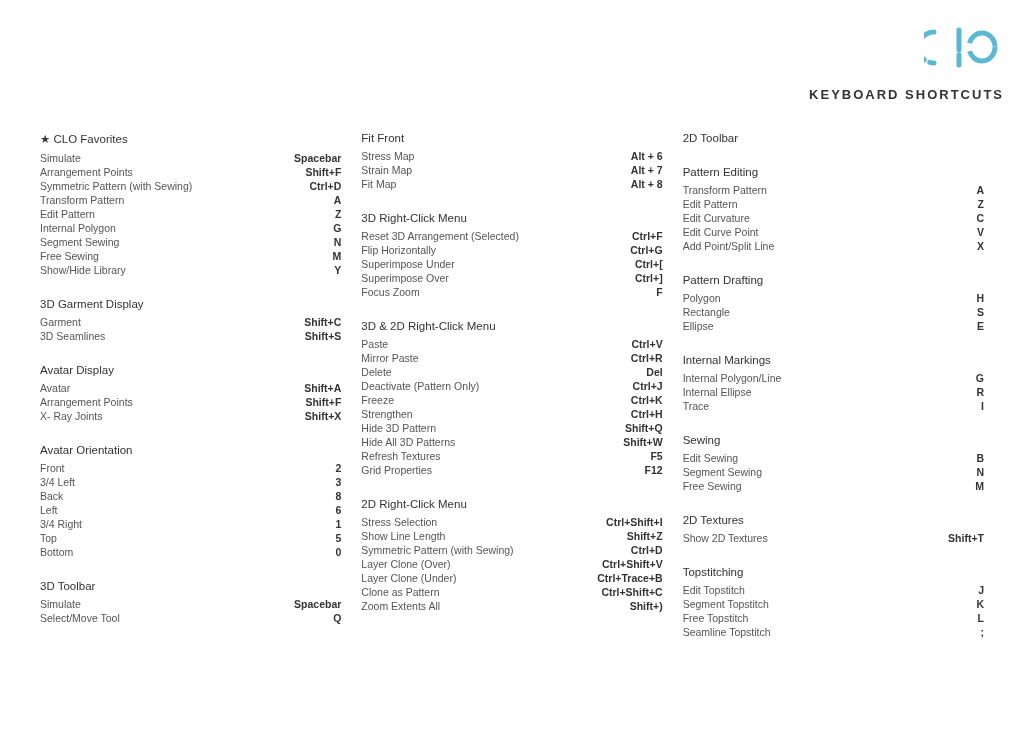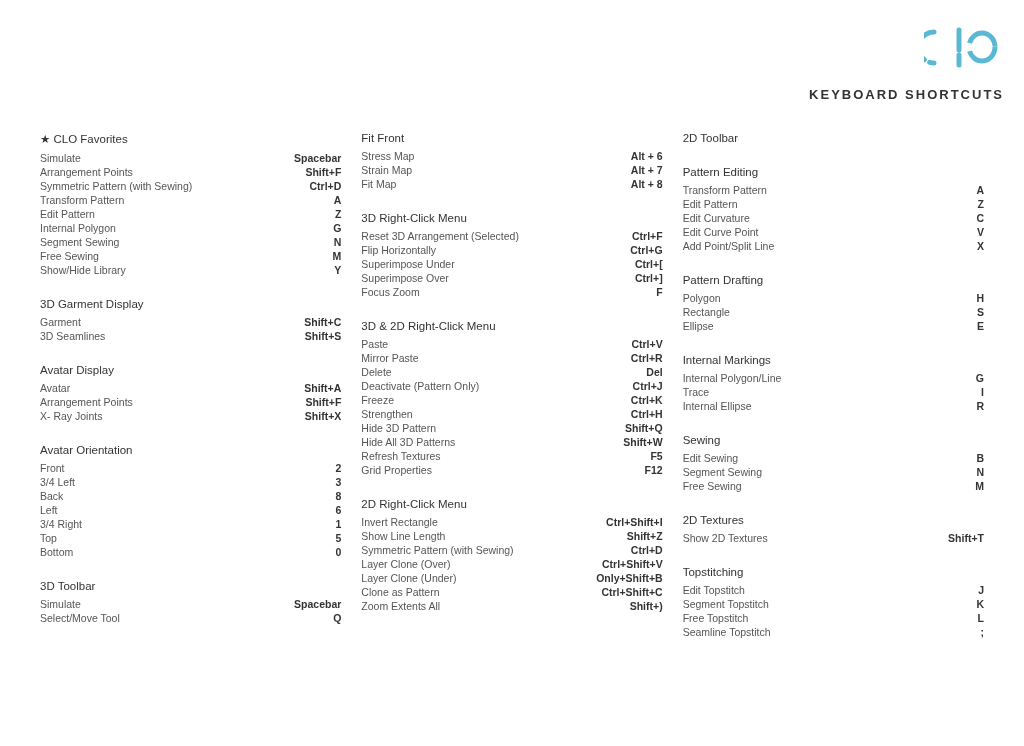--- a/index.html
+++ b/index.html
@@ -279,38 +279,38 @@
           <span class="shortcut-key">F5</span>
         </div>
         <div class="shortcut-row">
           <span class="shortcut-label">Grid Properties</span>
           <span class="shortcut-key">F12</span>
         </div>
       </div>
       <div class="section">
         <div class="section-title">2D Right-Click Menu</div>
         <div class="shortcut-row">
-          <span class="shortcut-label">Invert Rectangle</span>
+          <span class="shortcut-label">Stress Selection</span>
           <span class="shortcut-key">Ctrl+Shift+I</span>
         </div>
         <div class="shortcut-row">
           <span class="shortcut-label">Show Line Length</span>
           <span class="shortcut-key">Shift+Z</span>
         </div>
         <div class="shortcut-row">
           <span class="shortcut-label">Symmetric Pattern (with Sewing)</span>
           <span class="shortcut-key">Ctrl+D</span>
         </div>
         <div class="shortcut-row">
           <span class="shortcut-label">Layer Clone (Over)</span>
           <span class="shortcut-key">Ctrl+Shift+V</span>
         </div>
         <div class="shortcut-row">
           <span class="shortcut-label">Layer Clone (Under)</span>
-          <span class="shortcut-key">Only+Shift+B</span>
+          <span class="shortcut-key">Ctrl+Trace+B</span>
         </div>
         <div class="shortcut-row">
           <span class="shortcut-label">Clone as Pattern</span>
           <span class="shortcut-key">Ctrl+Shift+C</span>
         </div>
         <div class="shortcut-row">
           <span class="shortcut-label">Zoom Extents All</span>
           <span class="shortcut-key">Shift+)</span>
         </div>
       </div>
@@ -357,27 +357,27 @@
           <span class="shortcut-key">E</span>
         </div>
       </div>
       <div class="section">
         <div class="section-title">Internal Markings</div>
         <div class="shortcut-row">
           <span class="shortcut-label">Internal Polygon/Line</span>
           <span class="shortcut-key">G</span>
         </div>
         <div class="shortcut-row">
+          <span class="shortcut-label">Internal Ellipse</span>
+          <span class="shortcut-key">R</span>
+        </div>
+        <div class="shortcut-row">
           <span class="shortcut-label">Trace</span>
           <span class="shortcut-key">I</span>
         </div>
-        <div class="shortcut-row">
-          <span class="shortcut-label">Internal Ellipse</span>
-          <span class="shortcut-key">R</span>
-        </div>
       </div>
       <div class="section">
         <div class="section-title">Sewing</div>
         <div class="shortcut-row">
           <span class="shortcut-label">Edit Sewing</span>
           <span class="shortcut-key">B</span>
         </div>
         <div class="shortcut-row">
           <span class="shortcut-label">Segment Sewing</span>
           <span class="shortcut-key">N</span>

